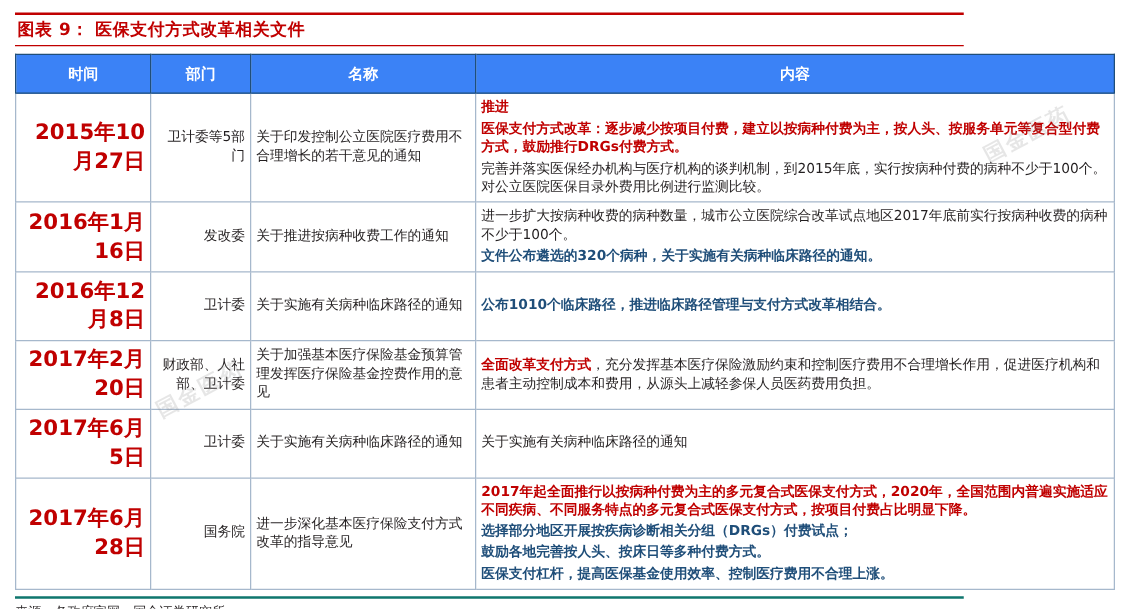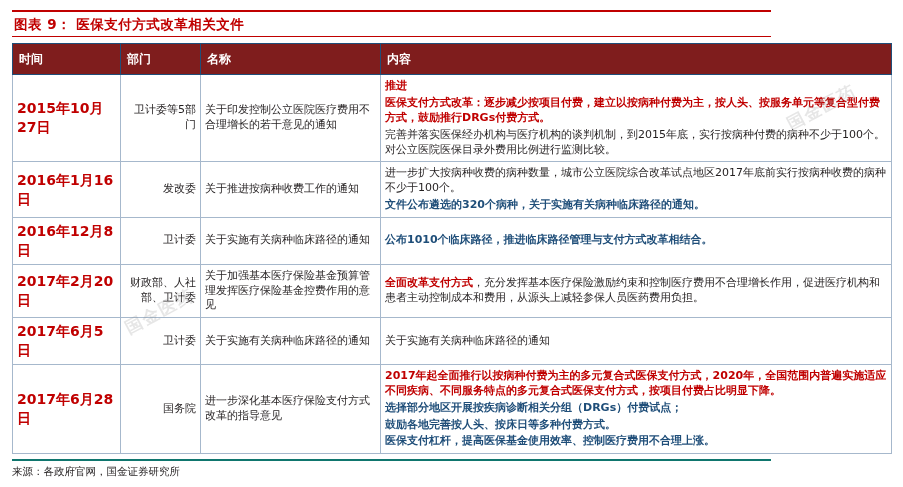--- a/index.html
+++ b/index.html
@@ -26,38 +26,38 @@
   }
 
   
   table{
     border-collapse:collapse;
     width:879px;
     table-layout:fixed;
     font-size:11px;
   }
   thead th{
-    background:#7f1d1d;
+    background:#3b82f6;
     color:#ffffff;
     font-weight:bold;
     font-size:12px;
     border:1px solid #1f4e79;
     padding:4px 6px;
-    text-align:left;
+    text-align:center;
     height:22px;
   }
   tbody td{
     border:1px solid #a6b8cc;
     padding:4px 4px;
     vertical-align:top;
     line-height:1.35;
     font-size:11px;
     color:#231f20;
   }
-  td.c-time{ text-align:left; color:#c00000; font-weight:bold; font-size:14px; vertical-align:middle;}
+  td.c-time{ text-align:right; color:#c00000; font-weight:bold; font-size:17px; vertical-align:middle;}
   td.c-dept{ text-align:right; vertical-align:middle;}
   td.c-name{ vertical-align:middle;}
   td.c-content{ vertical-align:middle;}
 
   .hl{ color:#c00000; font-weight:bold; }
   .blue{ color:#1f4e79; font-weight:bold; }
   .plain{ color:#231f20; }
   p{margin:0 0 2px 0;}
   p:last-child{margin-bottom:0;}
 

